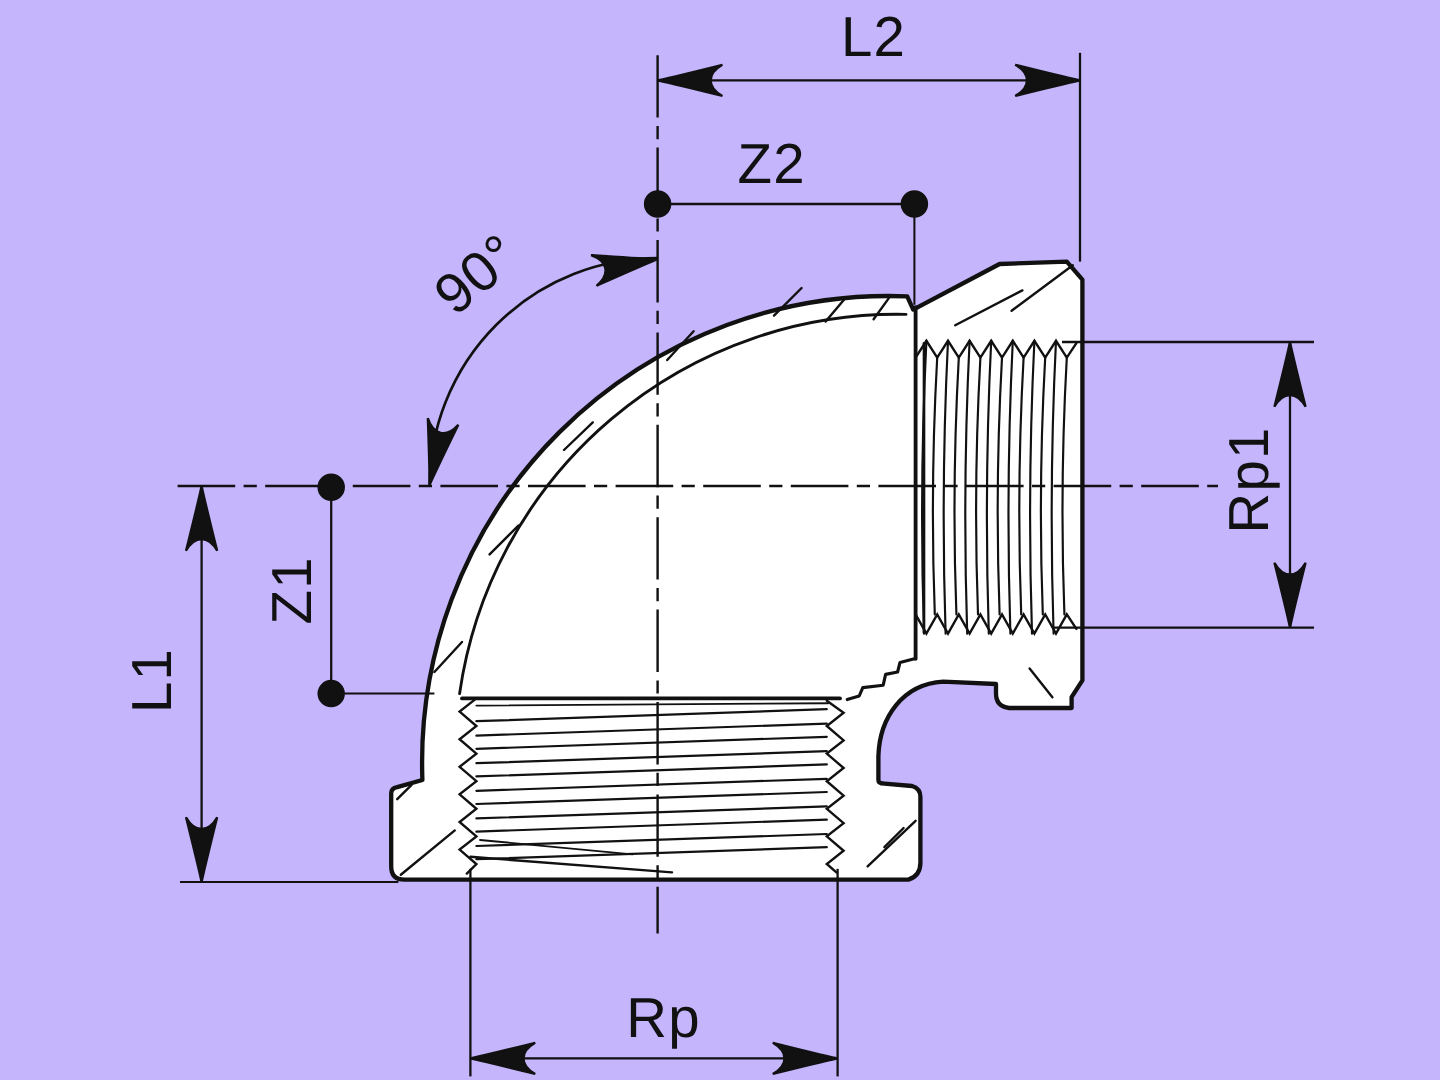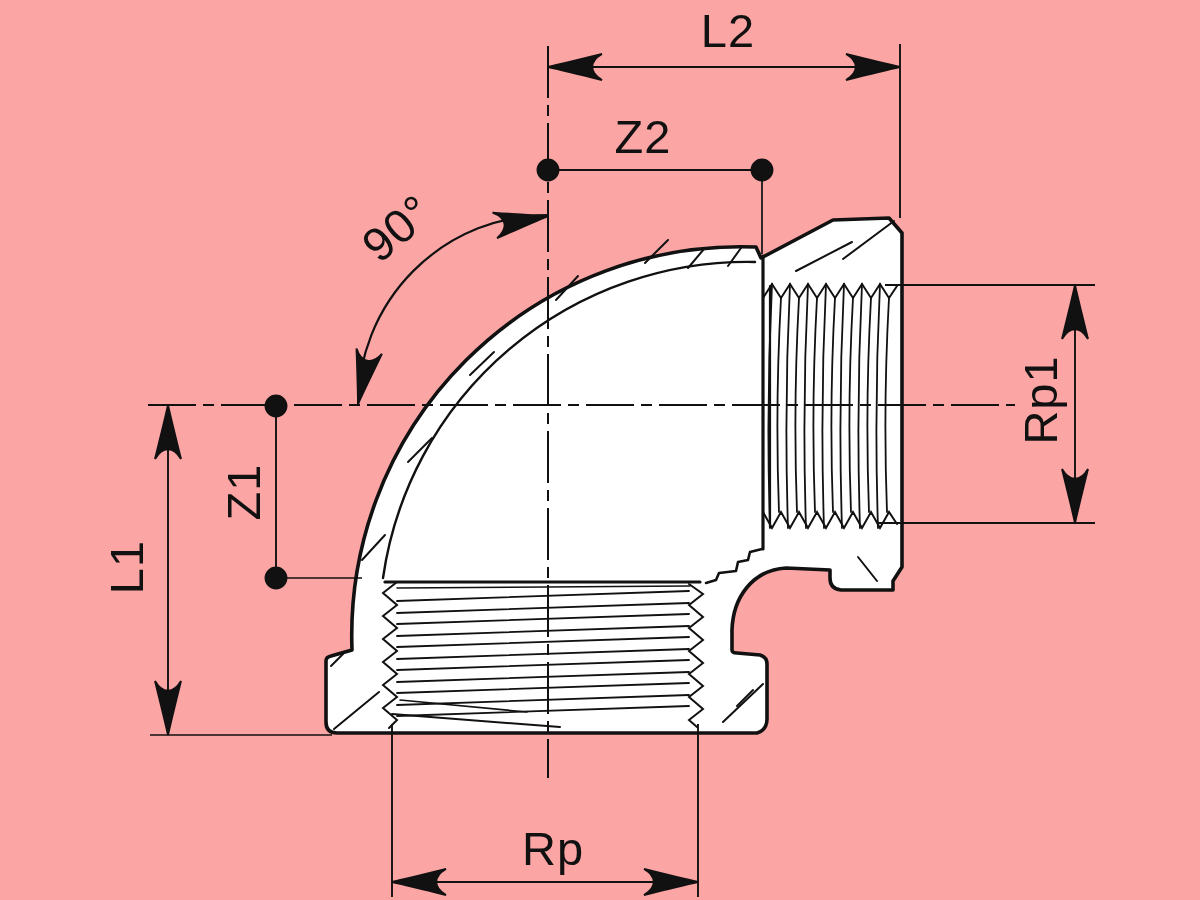--- a/index.html
+++ b/index.html
@@ -1,16 +1,16 @@
 <!DOCTYPE html>
 <html><head>
 <meta charset="utf-8">
 <style>
   html,body{margin:0;padding:0;background:#ffffff;}
-  .stage{position:relative;width:1200px;height:900px;background:#fca5a5;overflow:hidden;}
+  .stage{position:relative;width:1200px;height:900px;background:#c4b5fd;overflow:hidden;}
   svg{display:block;}
   .dim-label{font-family:"Liberation Sans","DejaVu Sans",sans-serif;font-size:47px;fill:#111;letter-spacing:1px;}
 </style>
 </head>
 <body>
 
 <div class="stage">
 <svg width="1200" height="900" viewBox="0 0 1200 900">
   <defs>
 

